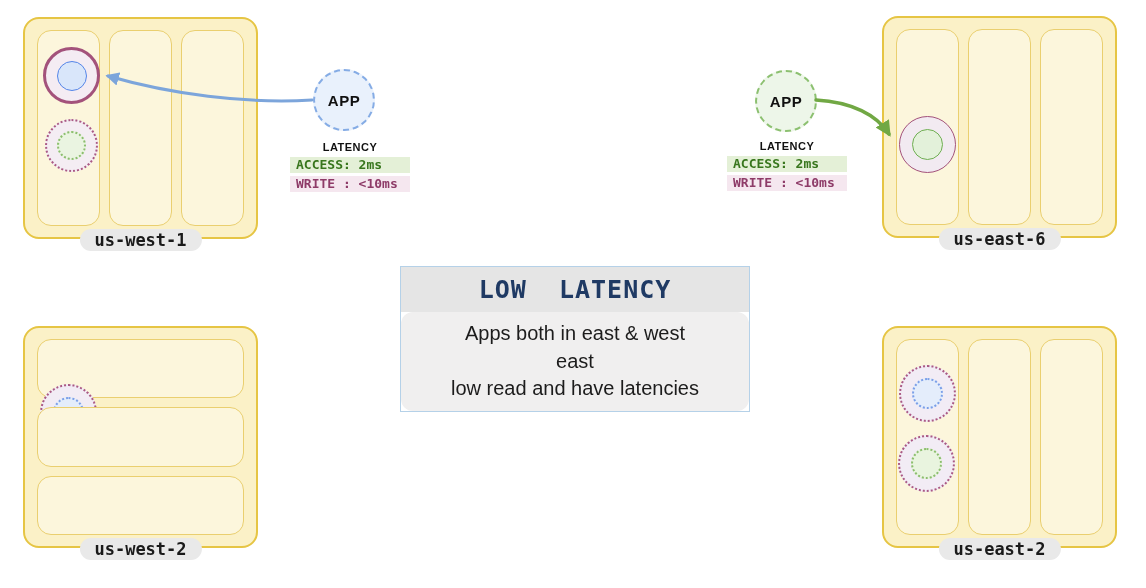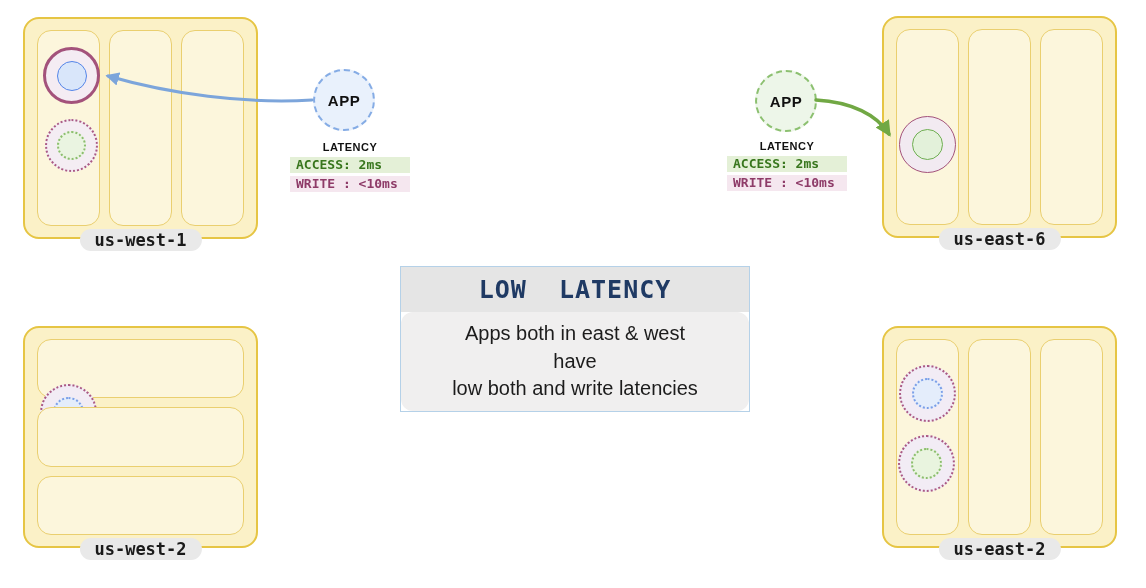--- a/index.html
+++ b/index.html
@@ -233,22 +233,22 @@
   <div class="latency-block lat-east">
     <div class="latency-title">LATENCY</div>
     <div class="latency-row row-access">ACCESS: 2ms</div>
     <div class="latency-row row-write">WRITE : &lt;10ms</div>
   </div>
 
   <div class="callout">
     <div class="callout-title">LOW  LATENCY</div>
     <div class="callout-body">
       <div>Apps both in east &amp; west</div>
-      <div>have</div>
-      <div>low both and write latencies</div>
+      <div>east</div>
+      <div>low read and have latencies</div>
     </div>
   </div>
 
   <svg class="arrows" viewBox="0 0 1146 588" xmlns="http://www.w3.org/2000/svg">
     <defs>
       <marker id="head-blue" viewBox="0 0 10 10" refX="8" refY="5" markerWidth="4.5" markerHeight="4.5" orient="auto">
         <path d="M0,0 L10,5 L0,10 z" fill="#7CA5DB"></path>
       </marker>
       <marker id="head-green" viewBox="0 0 10 10" refX="8" refY="5" markerWidth="4.5" markerHeight="4.5" orient="auto">
         <path d="M0,0 L10,5 L0,10 z" fill="#71A844"></path>

